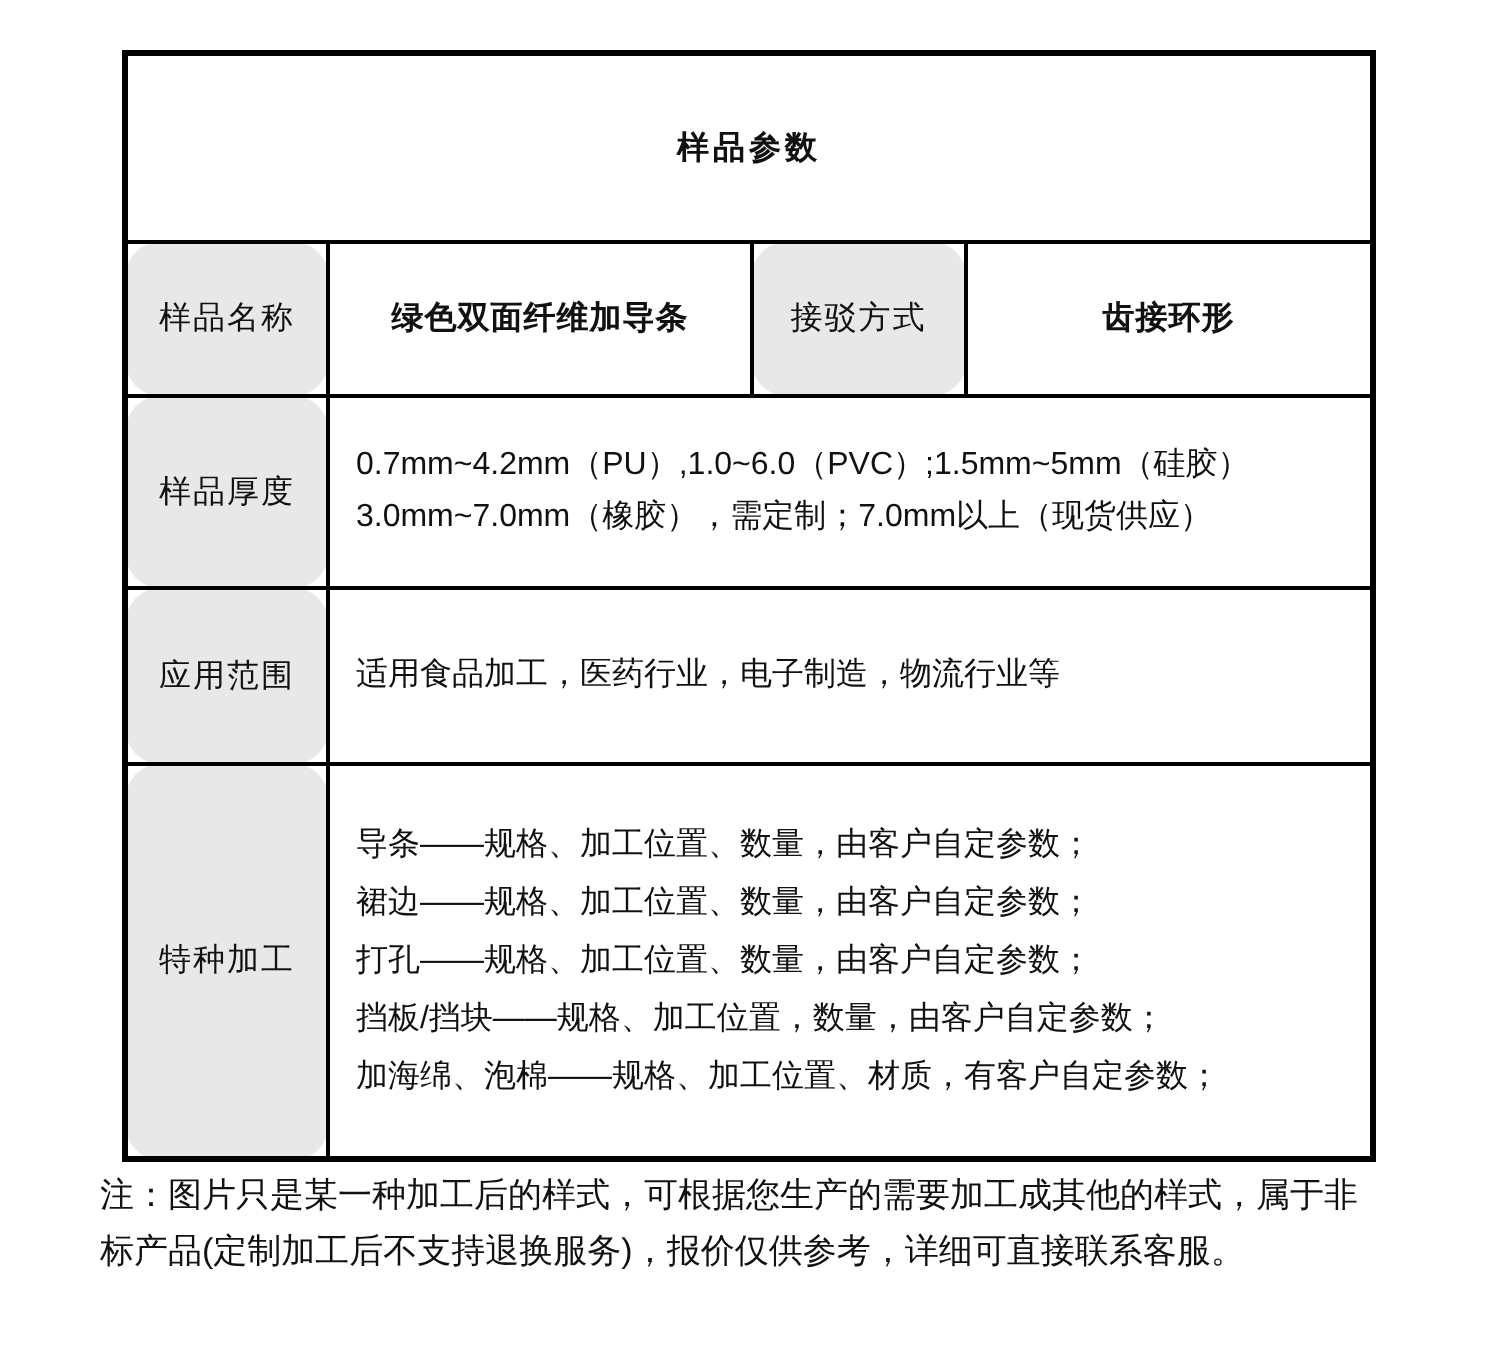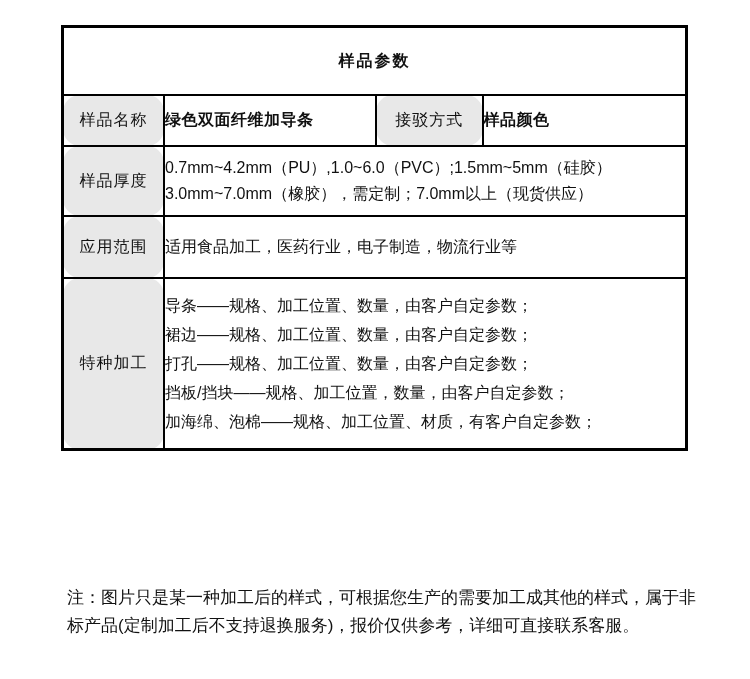--- a/index.html
+++ b/index.html
@@ -20,61 +20,62 @@
     position: absolute;
     left: 61px;
     top: 25px;
     width: 627px;
     border-collapse: collapse;
     table-layout: fixed;
     border: 3px solid #000000;
   }
   table.spec td, table.spec th {
     border: 2px solid #000000;
-    padding: 0;
+    padding: 13px;
     vertical-align: middle;
     font-size: 16px;
   }
   .title-cell {
     height: 66px;
     text-align: center;
     font-size: 24px;
     font-weight: 700;
     letter-spacing: 2px;
     background: #ffffff;
   }
   .lbl {
     background: #e8e8e8;
     font-weight: 500;
     text-align: center;
     letter-spacing: 1px;
     border-radius: 17px;
   }
   .val-b {
     font-weight: 700;
+    text-align: center;
     letter-spacing: 0.5px;
     border-radius: 22px;
   }
   .content {
     padding: 8px 12px 8px 17px;
     text-align: left;
     font-weight: 500;
     line-height: 26px;
     margin-left: 48px;
   }
   .r1 td, .r1 th { height: 49px; }
   .r2 td, .r2 th { height: 46px; }
   .r3 td, .r3 th { height: 68px; }
   .r4 td, .r4 th { height: 60px; }
   .r5 td, .r5 th { height: 169px; }
   .r6 td, .r6 th { height: 60px; }
   .special-line { line-height: 29px; }
   .note {
     position: absolute;
-    left: 67px;
+    left: 50px;
     top: 584px;
     width: 645px;
     font-size: 17px;
     line-height: 28px;
     font-weight: 500;
     text-align: left;
     color: #111111;
   }
 </style>
 </head>
@@ -92,21 +93,21 @@
 
     <tbody>
         <tr>
       <td class="title-cell" colspan="4">样品参数</td>
     </tr>
 
     <tr class="r1">
       <th class="lbl">样品名称</th>
       <td class="val-b">绿色双面纤维加导条</td>
       <th class="lbl">接驳方式</th>
-      <td class="val-b">样品颜色</td>
+      <td class="val-b">齿接环形</td>
     </tr>
 
 
     <tr class="r3">
       <th class="lbl">样品厚度</th>
       <td class="content" colspan="3">
         <div>0.7mm~4.2mm（PU）,1.0~6.0（PVC）;1.5mm~5mm（硅胶）</div>
         <div>3.0mm~7.0mm（橡胶），需定制；7.0mm以上（现货供应）</div>
       </td>
     </tr>

